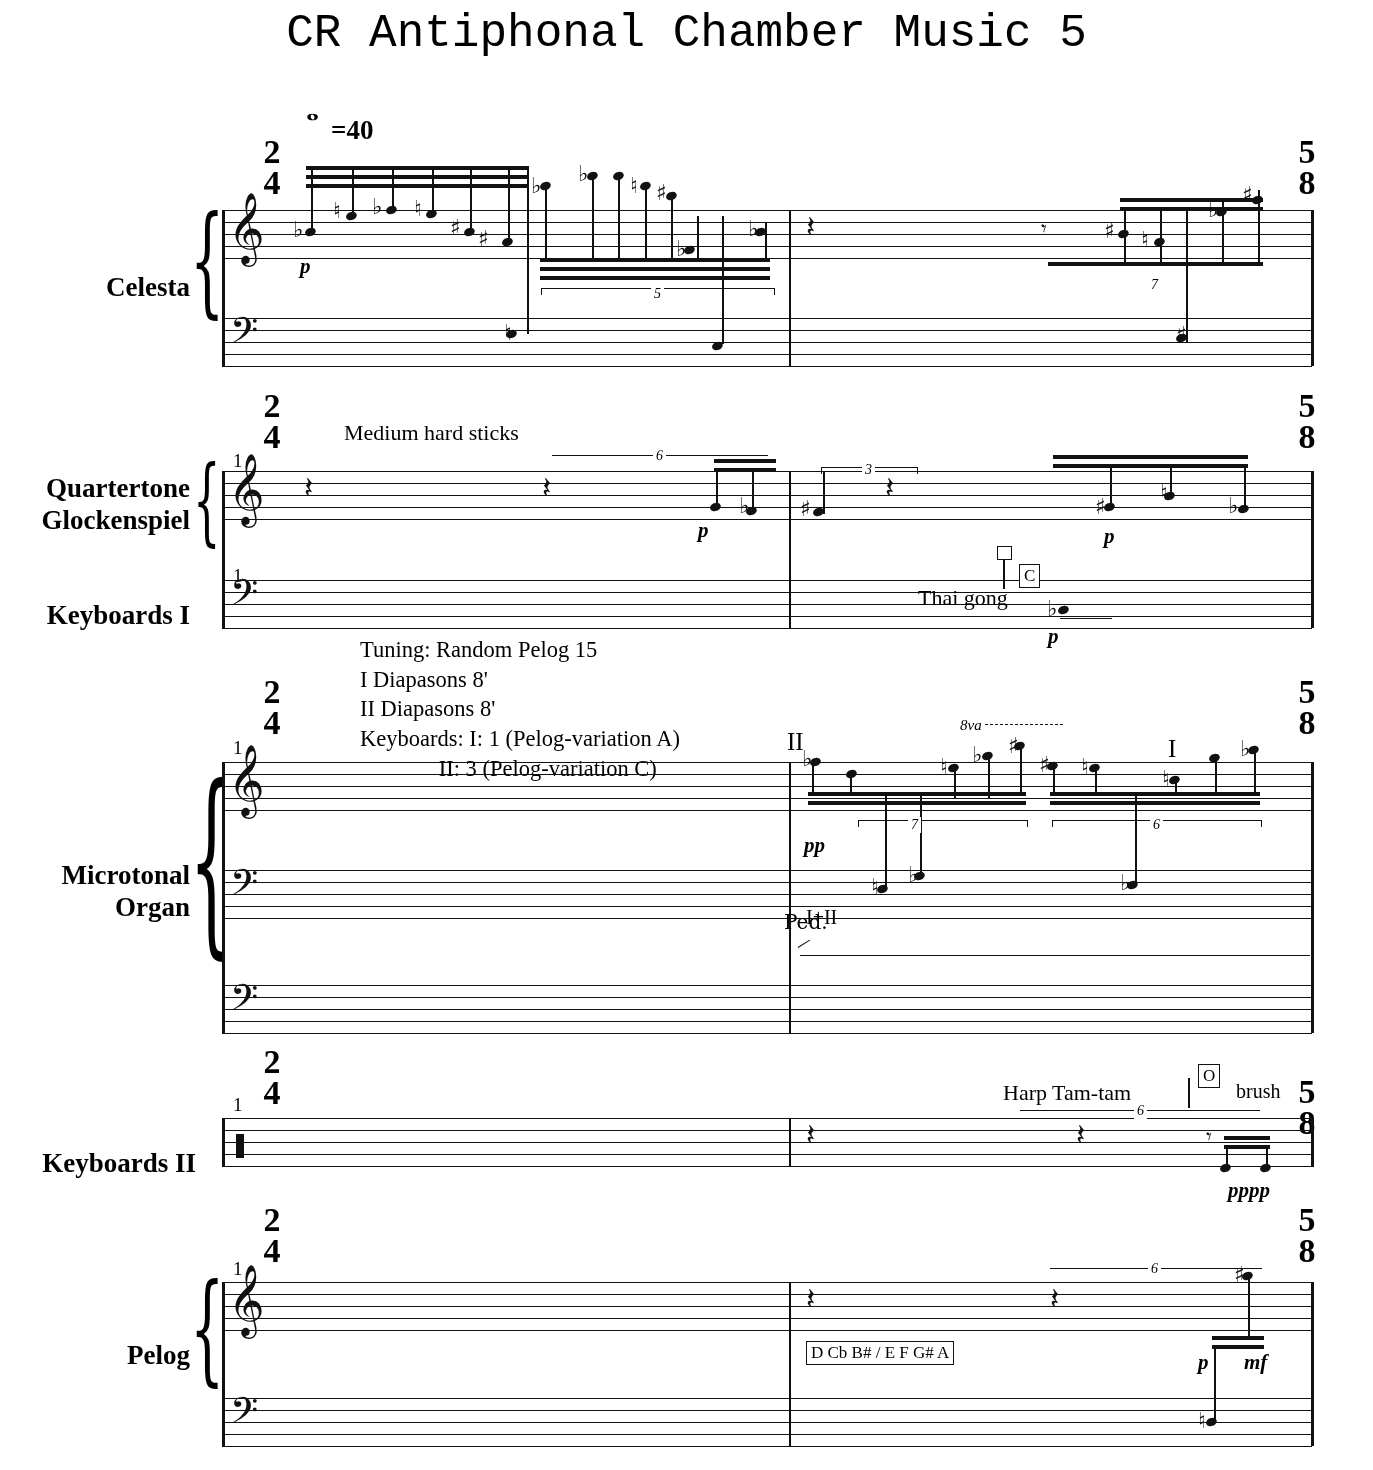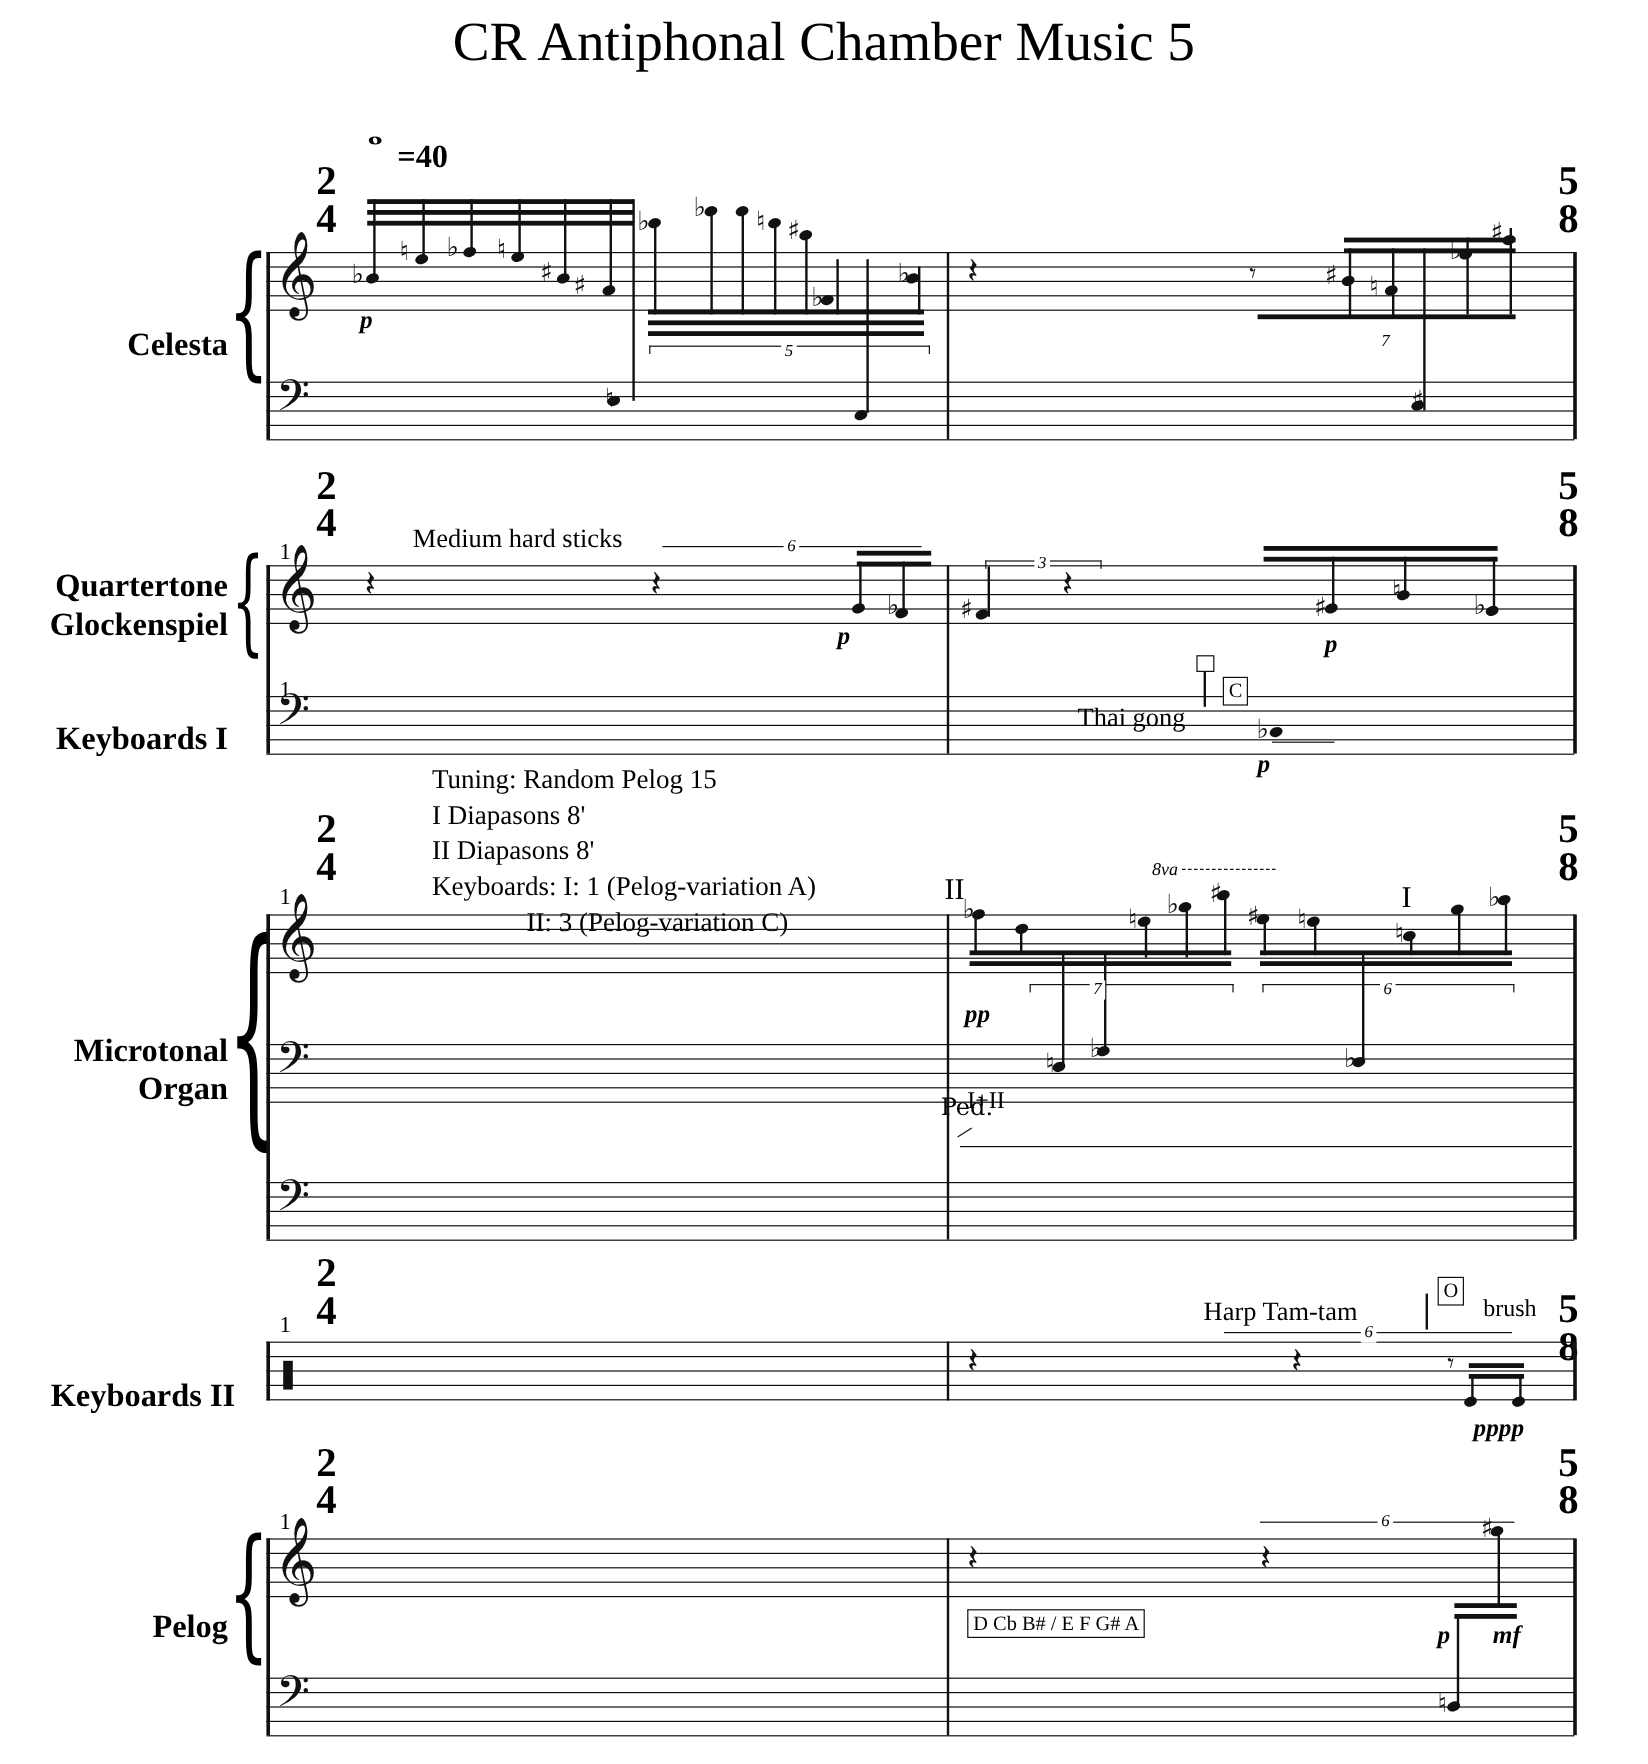--- a/index.html
+++ b/index.html
@@ -21,21 +21,21 @@
     width: 1373px;
     height: 1470px;
   }
   
   .title {
     position: absolute;
     top: 8px;
     left: 0;
     width: 1373px;
     text-align: center;
-    font-family: Liberation Serif, serif;
+    font-family: Liberation Mono, monospace;
     font-size: 46px;
     font-weight: 400;
     letter-spacing: 0px;
   }
   
   .system {
     position: absolute;
     left: 0;
     width: 1373px;
   }
@@ -393,21 +393,21 @@
         <div class="line"></div>
         <div class="line"></div>
         <div class="line"></div>
     </div>
     <div class="clef bass" style="left:230px; top:575px;">𝄢</div>
 
     <div class="barline" style="left:222px; top:471px; height:157px; width:2.5px;"></div>
     <div class="barline" style="left:789px; top:471px; height:157px;"></div>
     <div class="barline" style="left:1311px; top:471px; height:157px; width:2.5px;"></div>
 
-    <div class="direction" style="left:344px; top:436px;text-align:right;">Medium hard sticks</div>
+    <div class="direction" style="left:344px; top:420px;text-align:right;">Medium hard sticks</div>
 
     <div class="rest" style="left:304px; top:473px;">𝄽</div>
     <div class="rest" style="left:542px; top:473px;">𝄽</div>
 
     <div class="tuplet-bracket" style="left:552px; top:455px; width:216px; border-bottom:none; border-top:1.2px solid #111; border-left:none; border-right:none; height:0;"></div>
     <div class="tuplet" style="left:653px; top:448px; background:#fff; padding:0 3px;">6</div>
 
     <div class="beam" style="left:714px; top:459px; width:62px; height:4px;"></div>
     <div class="beam" style="left:714px; top:468px; width:62px; height:4px;"></div>
     <div class="stem" style="left:716px; top:468px; height:40px;"></div>
@@ -430,21 +430,21 @@
     <div class="stem" style="left:1170px; top:464px; height:32px;"></div>
     <div class="stem" style="left:1244px; top:464px; height:44px;"></div>
     <div class="notehead" style="left:1104px; top:503px;"></div>
     <div class="notehead" style="left:1164px; top:492px;"></div>
     <div class="notehead" style="left:1238px; top:505px;"></div>
     <div class="accidental" style="left:1095px; top:496px;">♯</div>
     <div class="accidental" style="left:1160px; top:482px;">♮</div>
     <div class="accidental" style="left:1228px; top:495px;">♭</div>
     <div class="dyn" style="left:1104px; top:524px;">p</div>
 
-    <div class="direction" style="left:898px; top:565px;margin-top:20px;">Thai gong</div>
+    <div class="direction" style="left:918px; top:565px;margin-top:20px;">Thai gong</div>
     <div class="mallet-stick" style="left:1003px; top:551px; height:38px;"></div>
     <div class="mallet-head" style="left:997px; top:546px; width:13px; height:12px;"></div>
     <div class="boxed" style="left:1019px; top:564px;">C</div>
     <div class="notehead" style="left:1058px; top:606px;"></div>
     <div class="accidental" style="left:1047px; top:598px;">♭</div>
     <div class="hairline" style="left:1060px; top:618px; width:52px;"></div>
     <div class="dyn" style="left:1048px; top:624px;">p</div>
   </div>
 
   <div class="system" style="top:0;">

